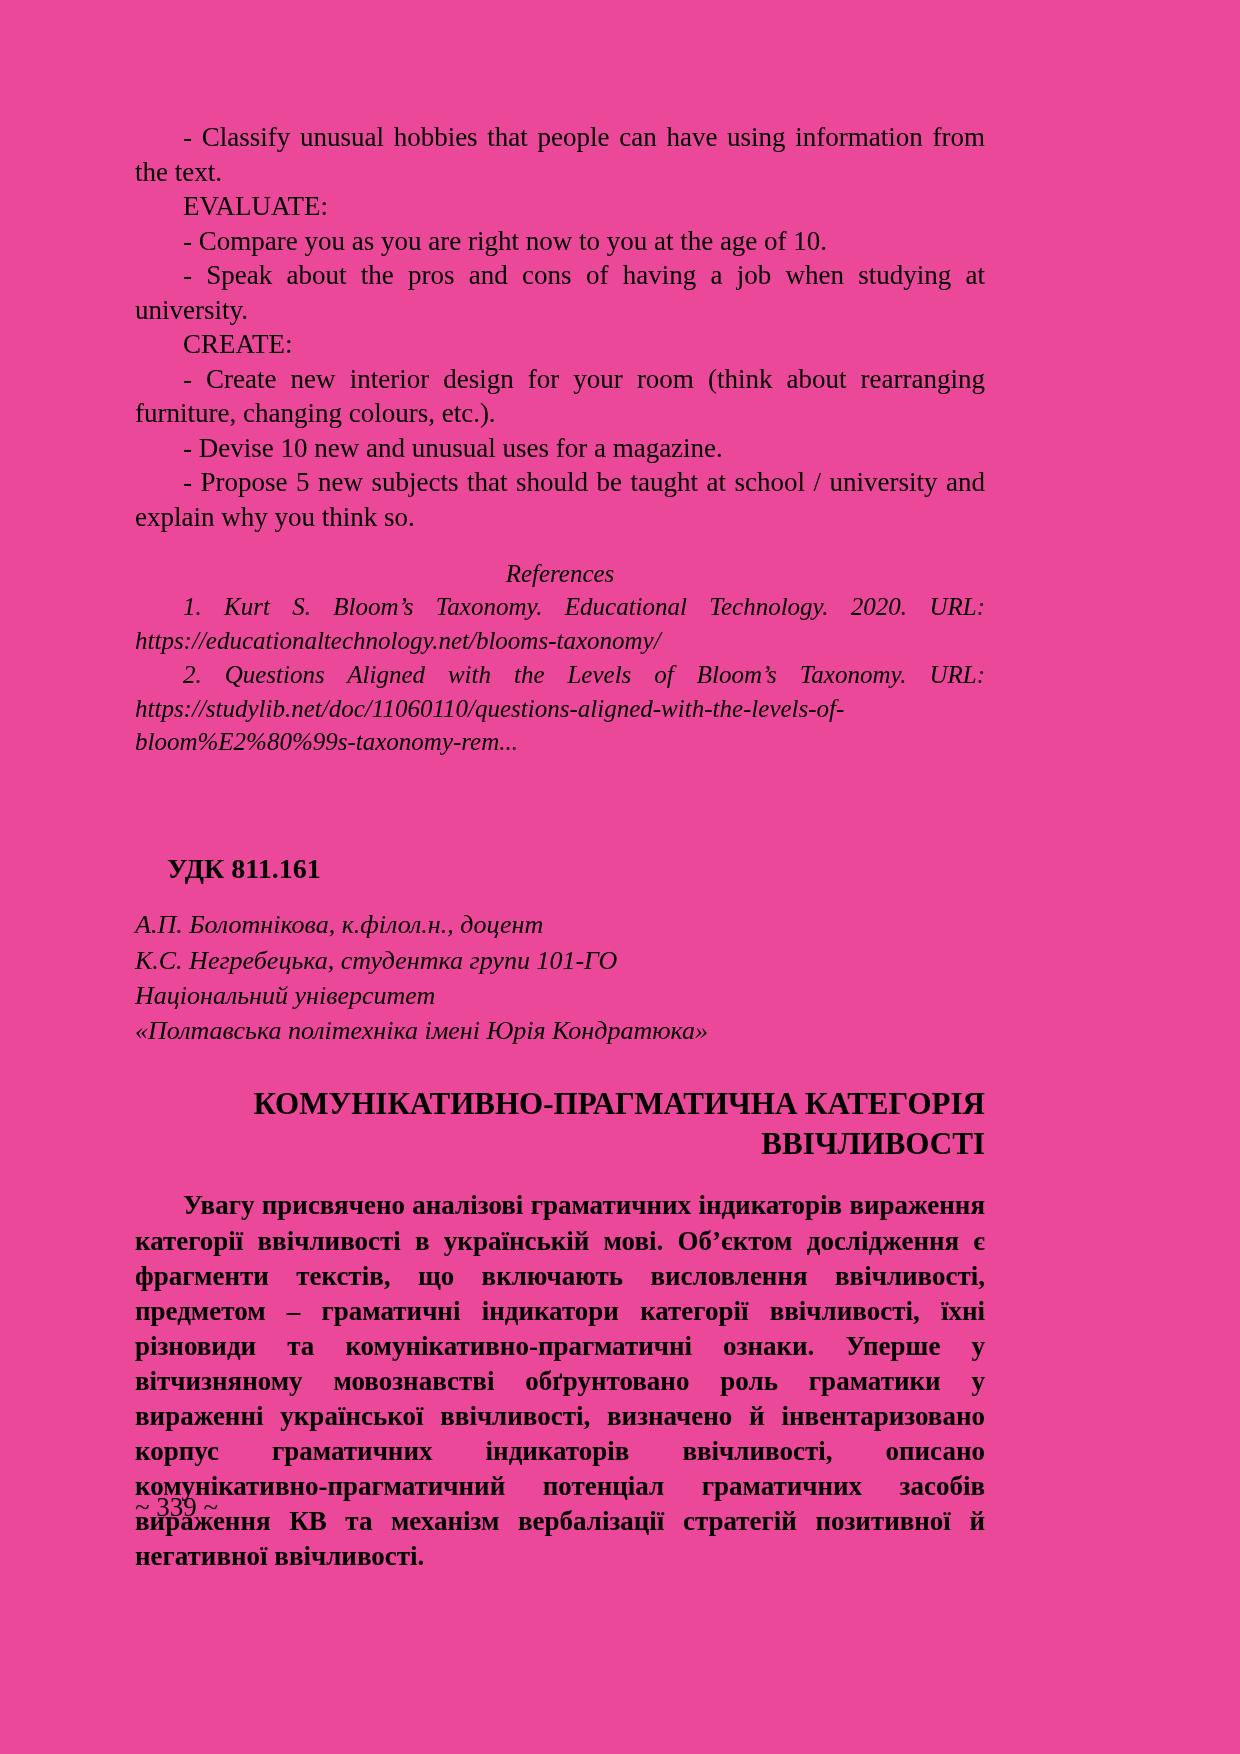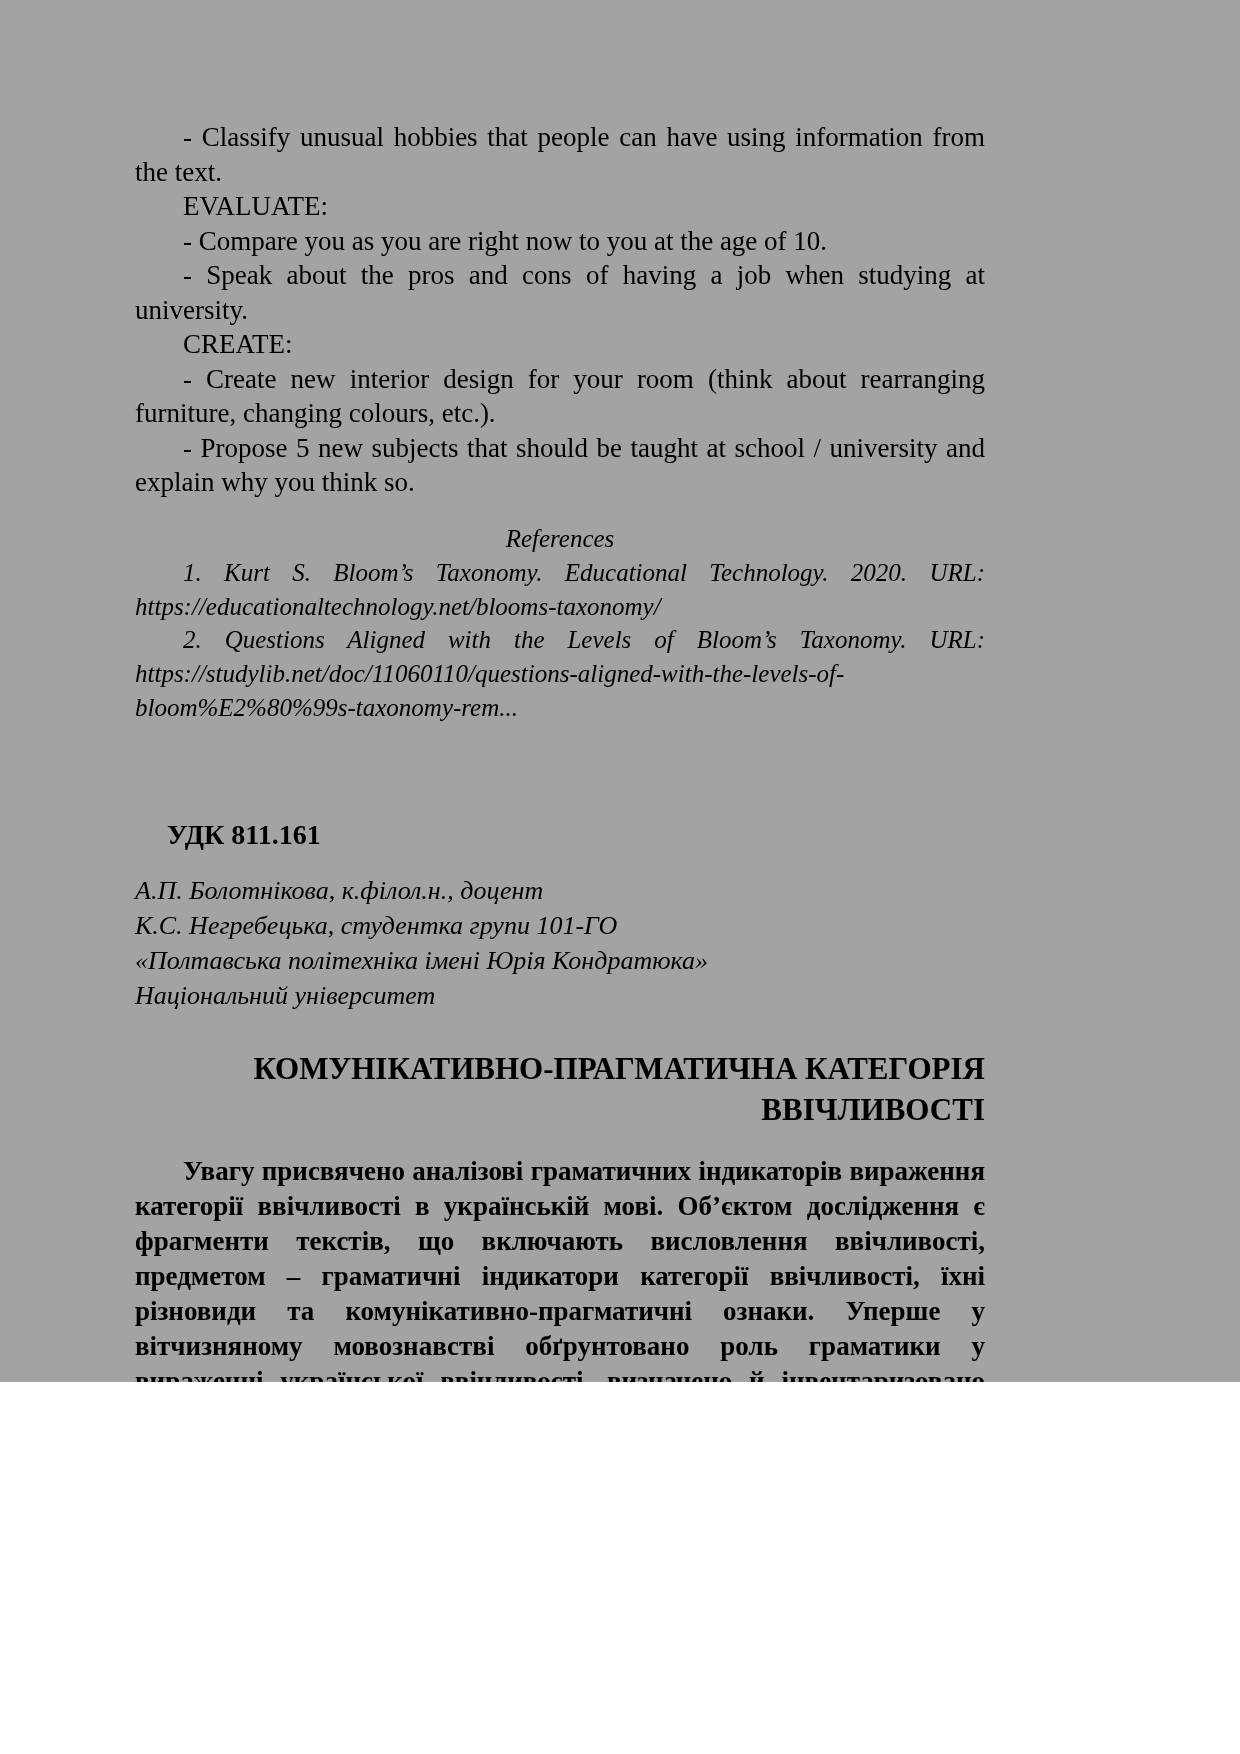--- a/index.html
+++ b/index.html
@@ -1,20 +1,20 @@
 <!DOCTYPE html>
 <html><head>
 <meta charset="utf-8">
 <style>
   html, body { margin: 0; padding: 0; background: #ffffff; }
   .page {
     position: relative;
     width: 1240px;
-    height: 1382px;
-    background: #a3a3a3;
+    height: 1754px;
+    background: #ec4899;
     color: #000000;
     font-family: "Liberation Serif", "DejaVu Serif", serif;
     overflow: hidden;
   }
   .content {
     position: absolute;
     left: 135px;
     top: 120px;
     width: 850px;
   }
@@ -86,37 +86,38 @@
 <div class="page">
   <div class="content">
 
     <div>
       <p class="body-par">- Classify unusual hobbies that people can have using information from the text.</p>
       <p class="body-par">EVALUATE:</p>
       <p class="body-par">- Compare you as you are right now to you at the age of 10.</p>
       <p class="body-par">- Speak about the pros and cons of having a job when studying at university.</p>
       <p class="body-par">CREATE:</p>
       <p class="body-par">- Create new interior design for your room (think about rearranging furniture, changing colours, etc.).</p>
+      <p class="body-par">- Devise 10 new and unusual uses for a magazine.</p>
       <p class="body-par">- Propose 5 new subjects that should be taught at school / university and explain why you think so.</p>
     </div>
 
     <div class="refs-block">
       <p class="refs-heading">References</p>
       <p class="ref-item">1. Kurt S. Bloom’s Taxonomy. Educational Technology. 2020. URL: https://educationaltechnology.net/blooms-taxonomy/</p>
       <p class="ref-item">2. Questions Aligned with the Levels of Bloom’s Taxonomy. URL: https://studylib.net/doc/11060110/questions-aligned-with-the-levels-of-bloom%E2%80%99s-taxonomy-rem...</p>
     </div>
 
     <div class="article-block">
       <p class="udc">УДК 811.161</p>
 
       <div class="authors-block">
         <p>А.П. Болотнікова, к.філол.н., доцент</p>
         <p>К.С. Негребецька, студентка групи 101-ГО</p>
+        <p>Національний університет</p>
         <p>«Полтавська політехніка імені Юрія Кондратюка»</p>
-        <p>Національний університет</p>
       </div>
 
       <p class="article-title">КОМУНІКАТИВНО-ПРАГМАТИЧНА КАТЕГОРІЯ ВВІЧЛИВОСТІ</p>
 
       <div class="abstract-block">
         <p class="abstract-par">Увагу присвячено аналізові граматичних індикаторів вираження категорії ввічливості в українській мові. Об’єктом дослідження є фрагменти текстів, що включають висловлення ввічливості, предметом – граматичні індикатори категорії ввічливості, їхні різновиди та комунікативно-прагматичні ознаки. Уперше у вітчизняному мовознавстві обґрунтовано роль граматики у вираженні української ввічливості, визначено й інвентаризовано корпус граматичних індикаторів ввічливості, описано комунікативно-прагматичний потенціал граматичних засобів вираження КВ та механізм вербалізації стратегій позитивної й негативної ввічливості.</p>
 
       </div>
     </div>
 

